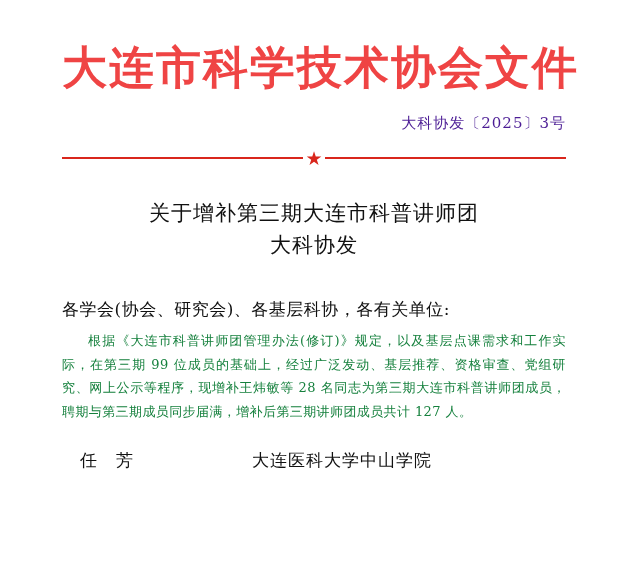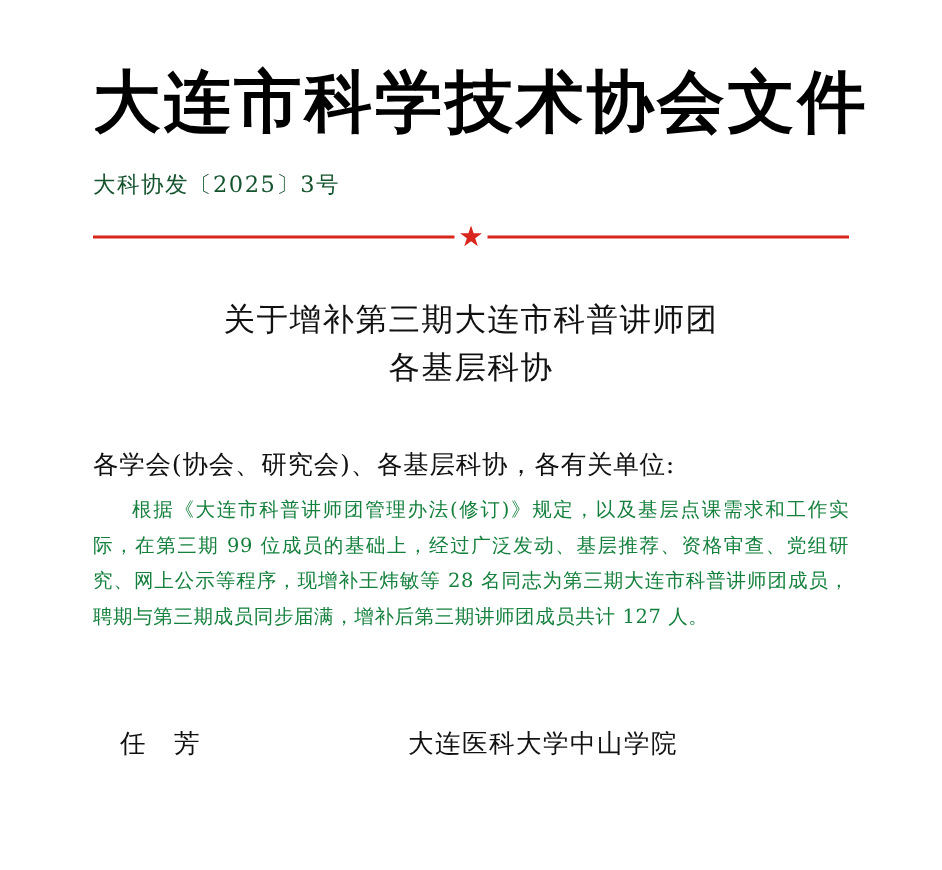--- a/index.html
+++ b/index.html
@@ -17,32 +17,32 @@
     position: relative;
     width: 628px;
     height: 580px;
     background: #ffffff;
     box-sizing: border-box;
     padding: 0 62px;
   }
   .doc-title {
     margin-top: 42px;
     text-align: center;
-    color: #000000;
+    color: #ef4444;
     font-family: "DejaVu Serif", "Liberation Serif", serif;
     font-weight: bold;
     font-size: 45px;
     letter-spacing: 2px;
     line-height: 1.15;
     white-space: nowrap;
   }
   .doc-number {
     margin-top: 20px;
-    text-align: left;
-    color: #14532d;
+    text-align: right;
+    color: #4c1d95;
     font-size: 15px;
     letter-spacing: 1px;
   }
   .red-rule-wrap {
     position: relative;
     margin-top: 16px;
     height: 18px;
   }
   .red-rule {
     position: absolute;
@@ -95,44 +95,42 @@
     font-size: 17px;
     color: #111111;
     display: flex;
     align-items: baseline;
     letter-spacing: 1px;
   }
   .sig-name {
     width: 190px;
     padding-left: 18px;
     box-sizing: border-box;
-    margin-top: 35px;
   }
   .sig-org {
     flex: 1;
-    margin-left: 20px;
   }
 </style>
 </head>
 <body>
 
 <div class="page">
 
   <div class="doc-title">大连市科学技术协会文件</div>
 
   <div class="doc-number">大科协发〔2025〕3号</div>
 
   <div class="red-rule-wrap">
     <div class="red-rule"></div>
     <div class="red-star">★</div>
   </div>
 
   <div class="subject">
     <div>关于增补第三期大连市科普讲师团</div>
-    <div>各基层科协</div>
+    <div>大科协发</div>
   </div>
 
   <div class="salutation">各学会(协会、研究会)、各基层科协，各有关单位:</div>
 
   <div class="body-par">根据《大连市科普讲师团管理办法(修订)》规定，以及基层点课需求和工作实际，在第三期 99 位成员的基础上，经过广泛发动、基层推荐、资格审查、党组研究、网上公示等程序，现增补王炜敏等 28 名同志为第三期大连市科普讲师团成员，聘期与第三期成员同步届满，增补后第三期讲师团成员共计 127 人。</div>
 
   <div class="signature">
     <div class="sig-name">任　芳</div>
     <div class="sig-org">大连医科大学中山学院</div>
   </div>

